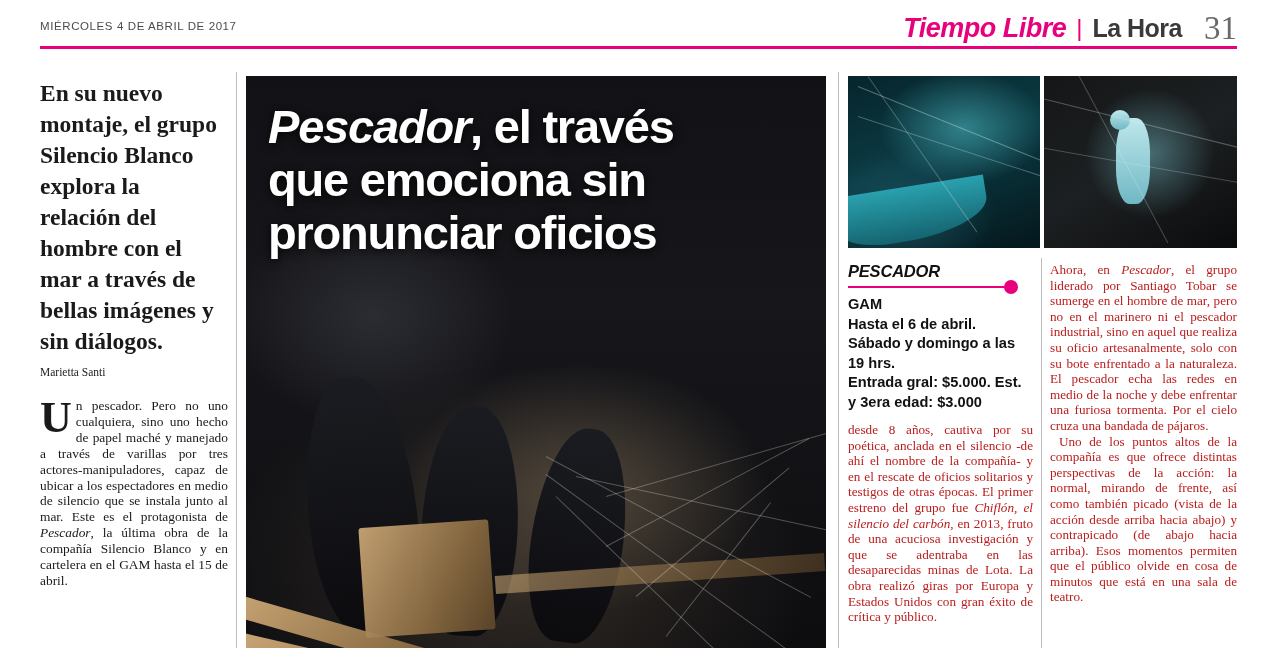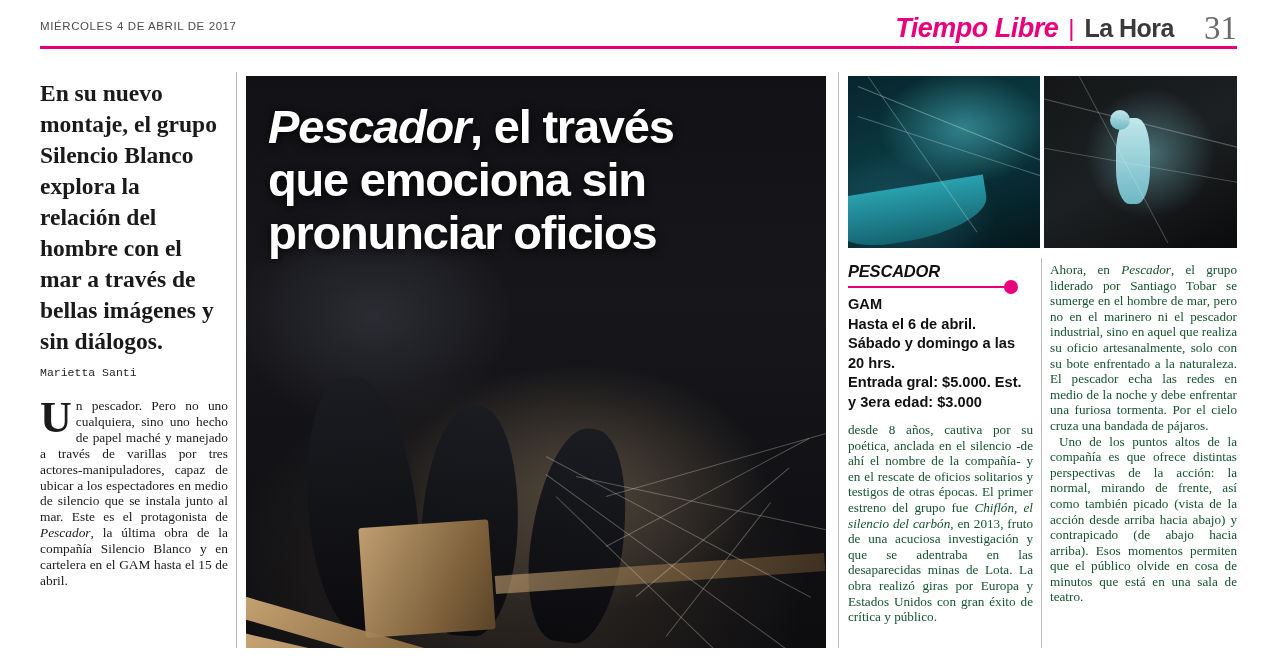--- a/index.html
+++ b/index.html
@@ -56,21 +56,21 @@
     font-family: "Liberation Sans", sans-serif;
     font-weight: bold;
     font-size: 25px;
     color: #3a3a3a;
     letter-spacing: -0.5px;
   }
   .masthead-page {
     font-family: "Liberation Serif", serif;
     font-size: 33px;
     color: #6a6a6a;
-    margin-left: 20px;
+    margin-left: 12px;
     position: relative;
     top: 2px;
   }
   .rule-pink {
     position: absolute;
     left: 40px; top: 46px;
     width: 1197px;
     height: 3px;
     background: #e8007d;
   }
@@ -90,21 +90,21 @@
     font-family: "Liberation Serif", serif;
     font-weight: bold;
     font-size: 23.5px;
     line-height: 31px;
     color: #1a1a1a;
   }
   .byline {
     position: absolute;
     left: 40px; top: 366px;
     width: 186px;
-    font-family: Liberation Mono, monospace;
+    font-family: Liberation Serif, serif;
     font-size: 11.5px;
     color: #222;
   }
   .left-body {
     position: absolute;
     left: 40px; top: 398px;
     width: 188px;
     font-size: 13.4px;
     line-height: 15.9px;
     text-align: justify;
@@ -251,21 +251,21 @@
     line-height: 19.5px;
     color: #111;
   }
 
   
   .col-body {
     position: absolute;
     font-size: 13.2px;
     line-height: 15.6px;
     text-align: justify;
-    color: #14532d;
+    color: #b91c1c;
   }
   .col-body p { margin: 0; text-indent: 9px; }
   .col-body p.first { text-indent: 0; }
   .col-body em { font-style: italic; }
   .col-c { left: 848px; top: 422px; width: 185px; }
   .col-d { left: 1050px; top: 262px; width: 187px; }
 </style>
 </head>
 <body>
 
@@ -339,21 +339,21 @@
   <div class="credit">FOTOS: GAM</div>
 </div>
 
 <div class="infobox">
   <div class="infobox-title">PESCADOR</div>
   <div class="infobox-rule"></div>
   <div class="infobox-dot"></div>
   <div class="infobox-lines">
     <div>GAM</div>
     <div>Hasta el 6 de abril.</div>
-    <div>Sábado y domingo a las 20 hrs.</div>
+    <div>Sábado y domingo a las 19 hrs.</div>
     <div>Entrada gral: $5.000. Est. y 3era edad: $3.000</div>
   </div>
 </div>
 
 <div class="col-body col-c">
   <p class="first"><span>desde 8 años, cautiva por su poética, anclada en el silencio -de ahí el nombre de la compañía- y en el rescate de oficios solitarios y testigos de otras épocas. El primer estreno del grupo fue </span><em>Chiflón, el silencio del carbón</em><span>, en 2013, fruto de una acuciosa investigación y que se adentraba en las desaparecidas minas de Lota. La obra realizó giras por Europa y Estados Unidos con gran éxito de crítica y público.</span></p>
 </div>
 
 <div class="col-body col-d">
   <p class="first"><span>Ahora, en </span><em>Pescador</em><span>, el grupo liderado por Santiago Tobar se sumerge en el hombre de mar, pero no en el marinero ni el pescador industrial, sino en aquel que realiza su oficio artesanalmente, solo con su bote enfrentado a la naturaleza. El pescador echa las redes en medio de la noche y debe enfrentar una furiosa tormenta. Por el cielo cruza una bandada de pájaros.</span></p>

